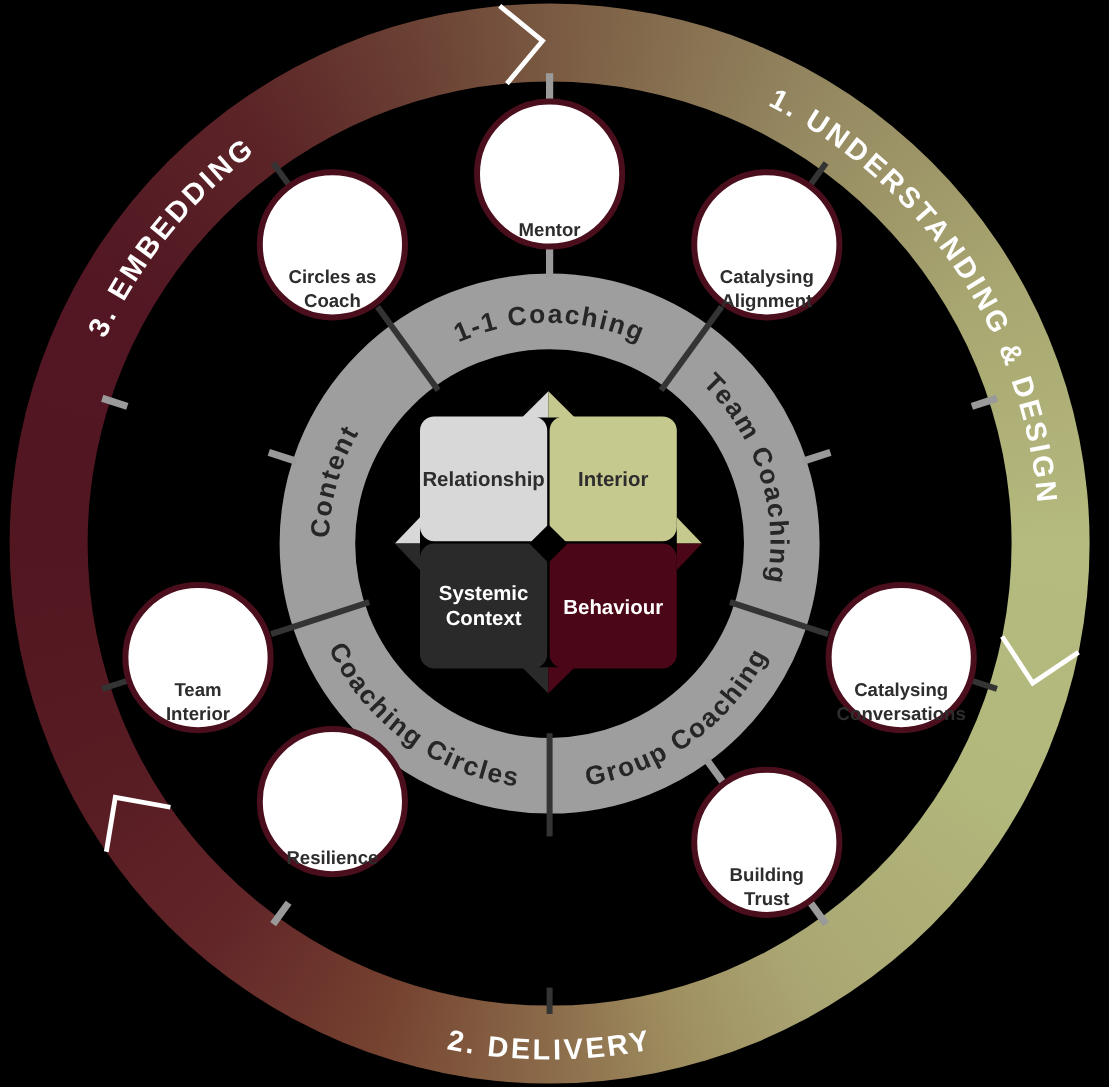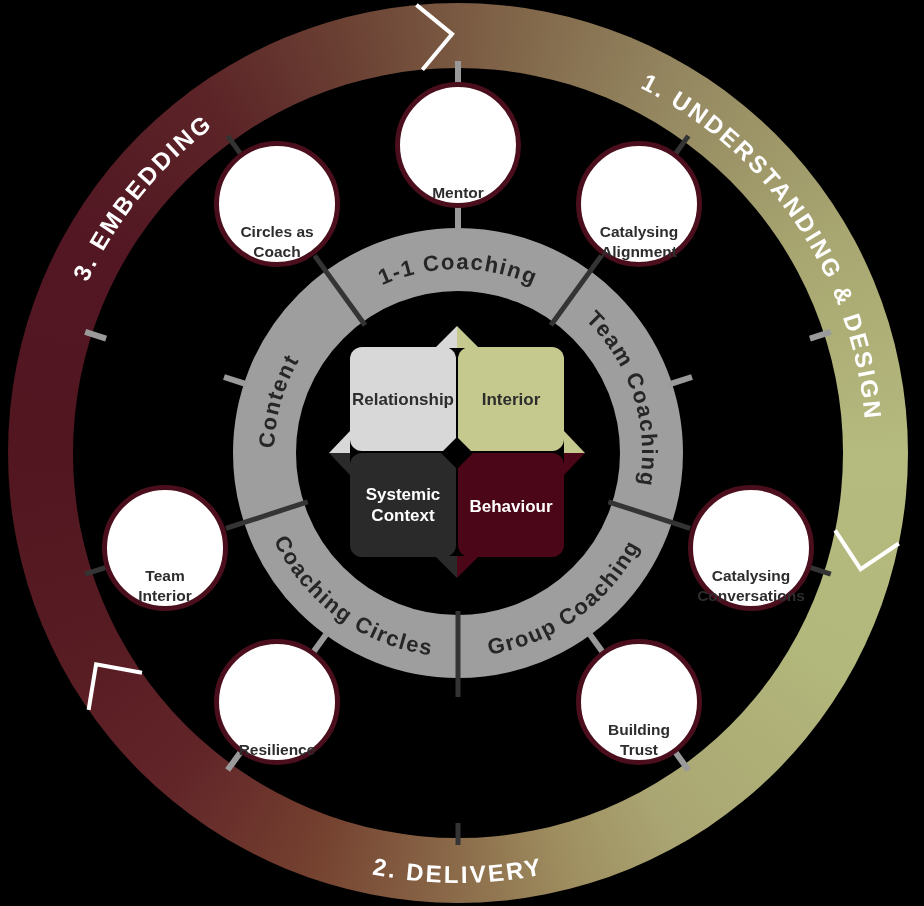--- a/index.html
+++ b/index.html
@@ -144,21 +144,21 @@
       <span>Alignment</span>
   </div>
   <div class="node" style="left:688px;top:485px">
     <span>Catalysing</span>
       <span>Conversations</span>
   </div>
   <div class="node" style="left:576px;top:639px">
     <span>Building</span>
       <span>Trust</span>
   </div>
-  <div class="node" style="left:214px;top:639px">
+  <div class="node" style="left:214px;top:605px">
     <span>Resilience</span>
       <span></span>
   </div>
   <div class="node" style="left:102px;top:485px">
     <span>Team</span>
       <span>Interior</span>
   </div>
   <div class="node" style="left:214px;top:141px">
     <span>Circles as</span>
       <span>Coach</span>

